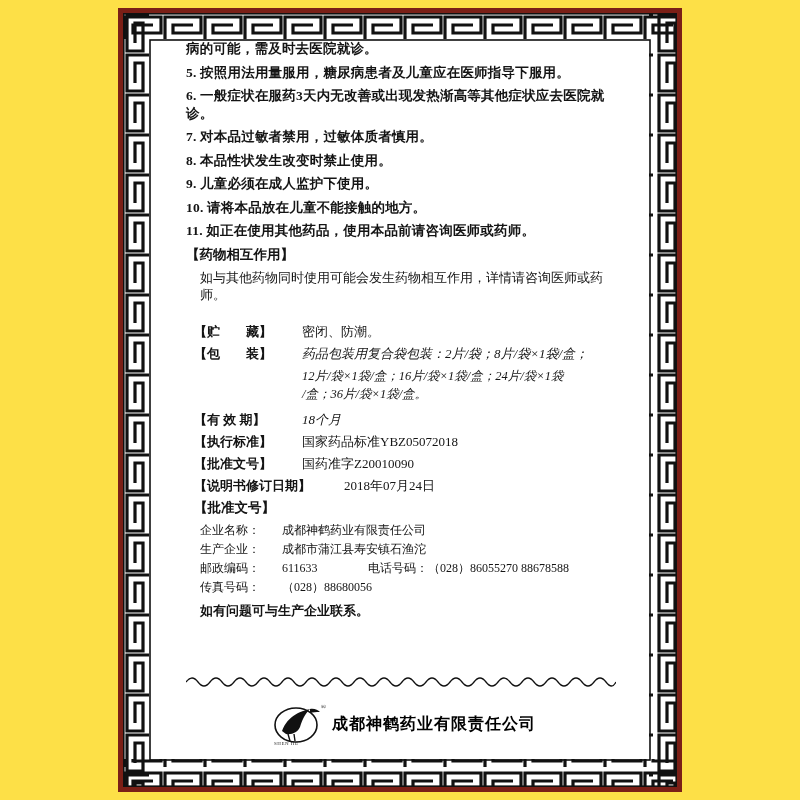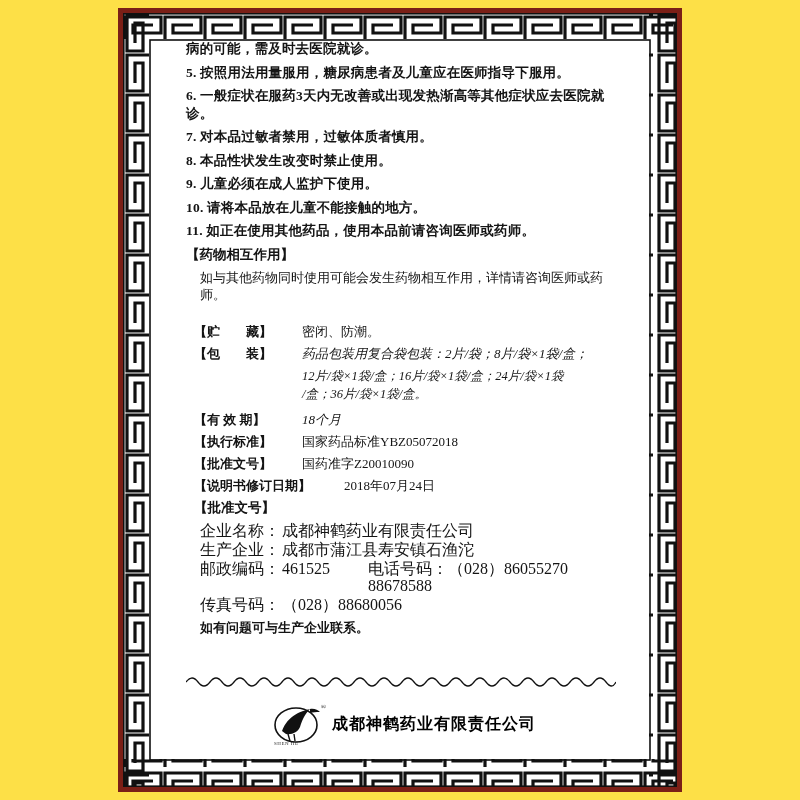--- a/index.html
+++ b/index.html
@@ -74,21 +74,21 @@
   }
   .kv .k {
     flex: 0 0 108px;
     font-weight: 700;
     white-space: nowrap;
   }
   .kv .v {
     flex: 1 1 auto;
   }
   .sub {
-    font-size: 16px;
+    font-size: 12px;
     line-height: 17px;
     padding-left: 14px;
     display: flex;
     margin-bottom: 2px;
   }
   .sub .sk { flex: 0 0 82px; }
   .sub .sv { flex: 1 1 auto; }
   .contact-note {
     font-size: 13px;
     font-weight: 700;
@@ -224,21 +224,21 @@
     <div class="sub">
       <div class="sk">企业名称：</div>
       <div class="sv">成都神鹤药业有限责任公司</div>
     </div>
     <div class="sub">
       <div class="sk">生产企业：</div>
       <div class="sv">成都市蒲江县寿安镇石渔沱</div>
     </div>
     <div class="sub">
       <div class="sk">邮政编码：</div>
-      <div class="sv" style="flex:0 0 86px">461525</div>
+      <div class="sv" style="flex:0 0 86px">611633</div>
       <div class="sv">电话号码：（028）86055270  88678588</div>
     </div>
     <div class="sub">
       <div class="sk">传真号码：</div>
       <div class="sv">（028）88680056</div>
     </div>
 
     <div class="contact-note">如有问题可与生产企业联系。</div>
   </div>
 

